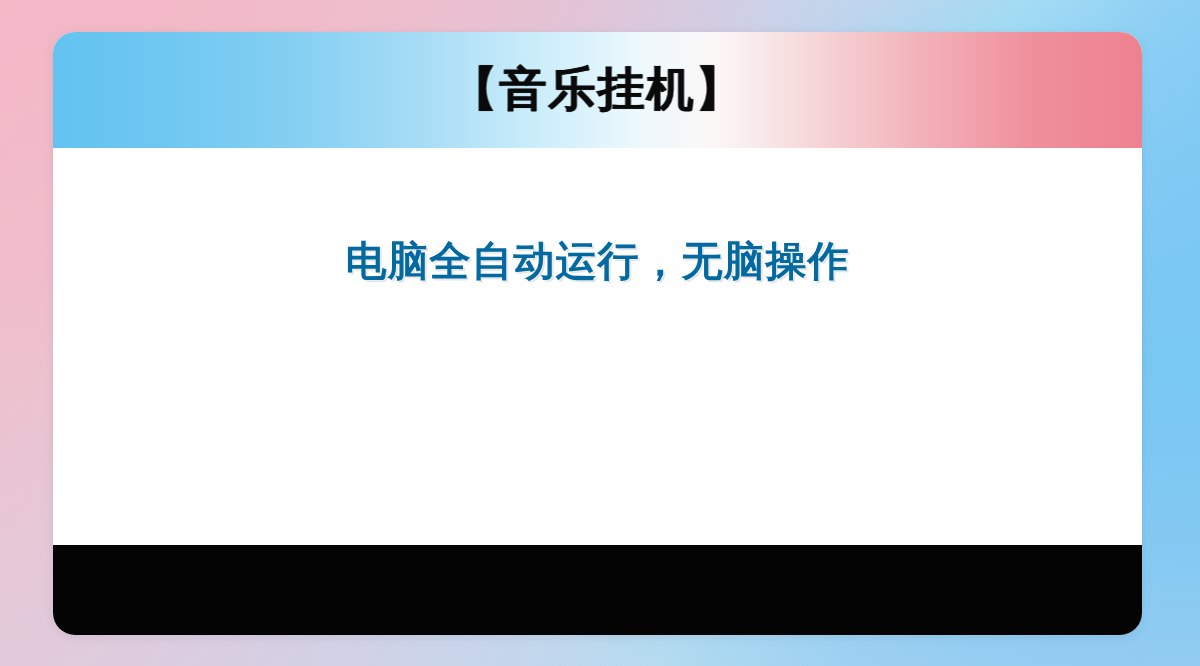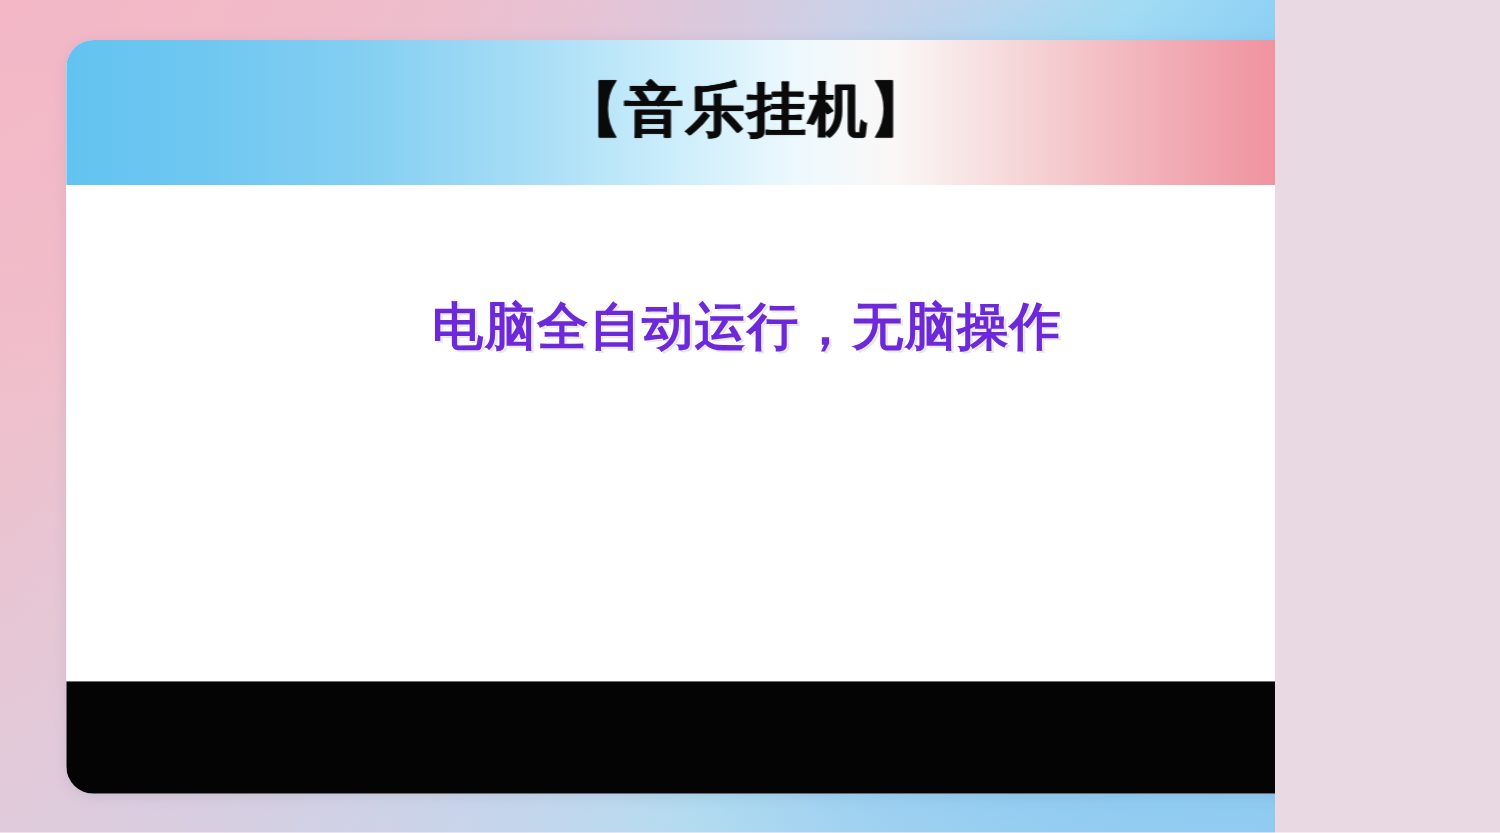--- a/index.html
+++ b/index.html
@@ -14,21 +14,21 @@
   body {
     font-family: "DejaVu Sans", "Liberation Sans", sans-serif;
     position: relative;
     background: #e9d9e2;
   }
 
   
   #poster-root {
     position: absolute;
     inset: 0;
-    width: 1020px;
+    width: 1200px;
     height: 666px;
     background:
       linear-gradient(118deg,
         #f2bcc9 0%,
         #f0bfcb 14%,
         #e9c4d3 26%,
         #dcc9dd 38%,
         #cdd0e6 48%,
         #bcd6ee 57%,
         #a5ddf3 66%,
@@ -109,21 +109,21 @@
     display: flex;
     flex-direction: column;
     align-items: center;
     padding-top: 92px;
     gap: 52px;
   }
 
   .body-line {
     font-family: "DejaVu Sans", "Liberation Sans", sans-serif;
     font-weight: 700;
-    color: #6d28d9;
+    color: #0369a1;
     line-height: 1.05;
     white-space: nowrap;
     letter-spacing: 1px;
     text-align: left;
     
     -webkit-text-stroke: 6px #ffffff;
     paint-order: stroke fill;
     text-shadow:
       0 0 2px #ffffff,
       2px 2px 0 rgba(0,0,0,0.10);

